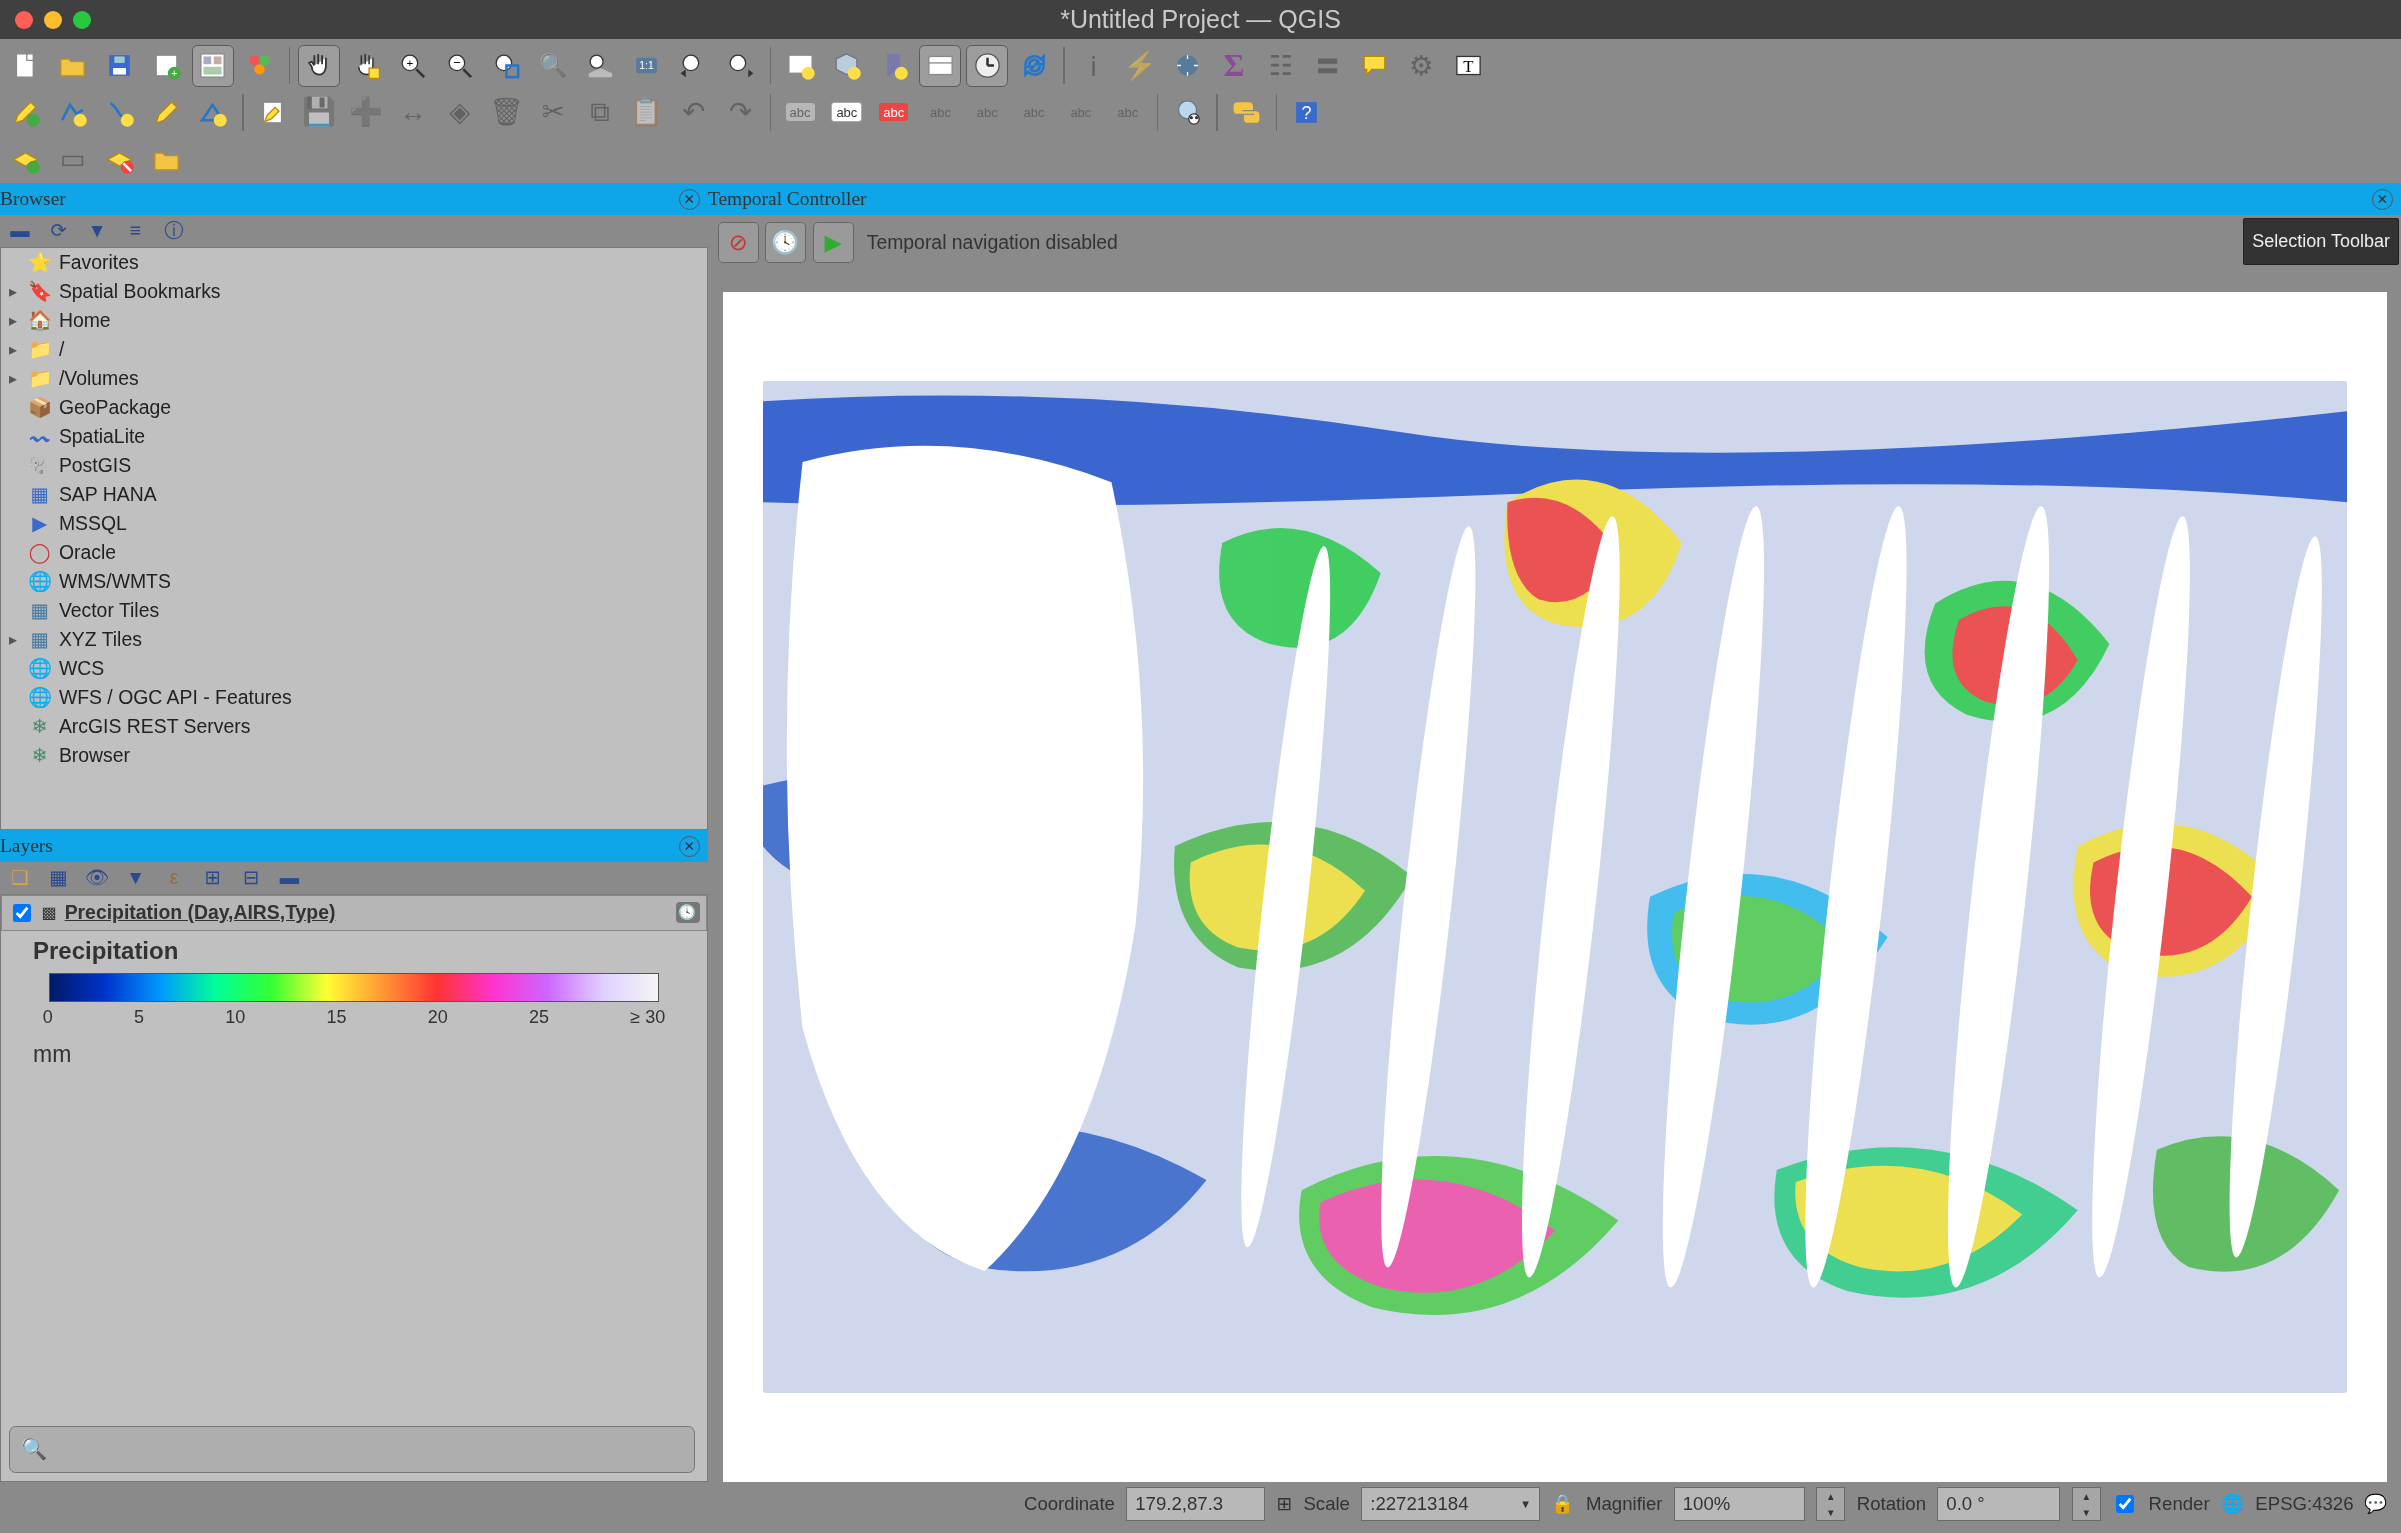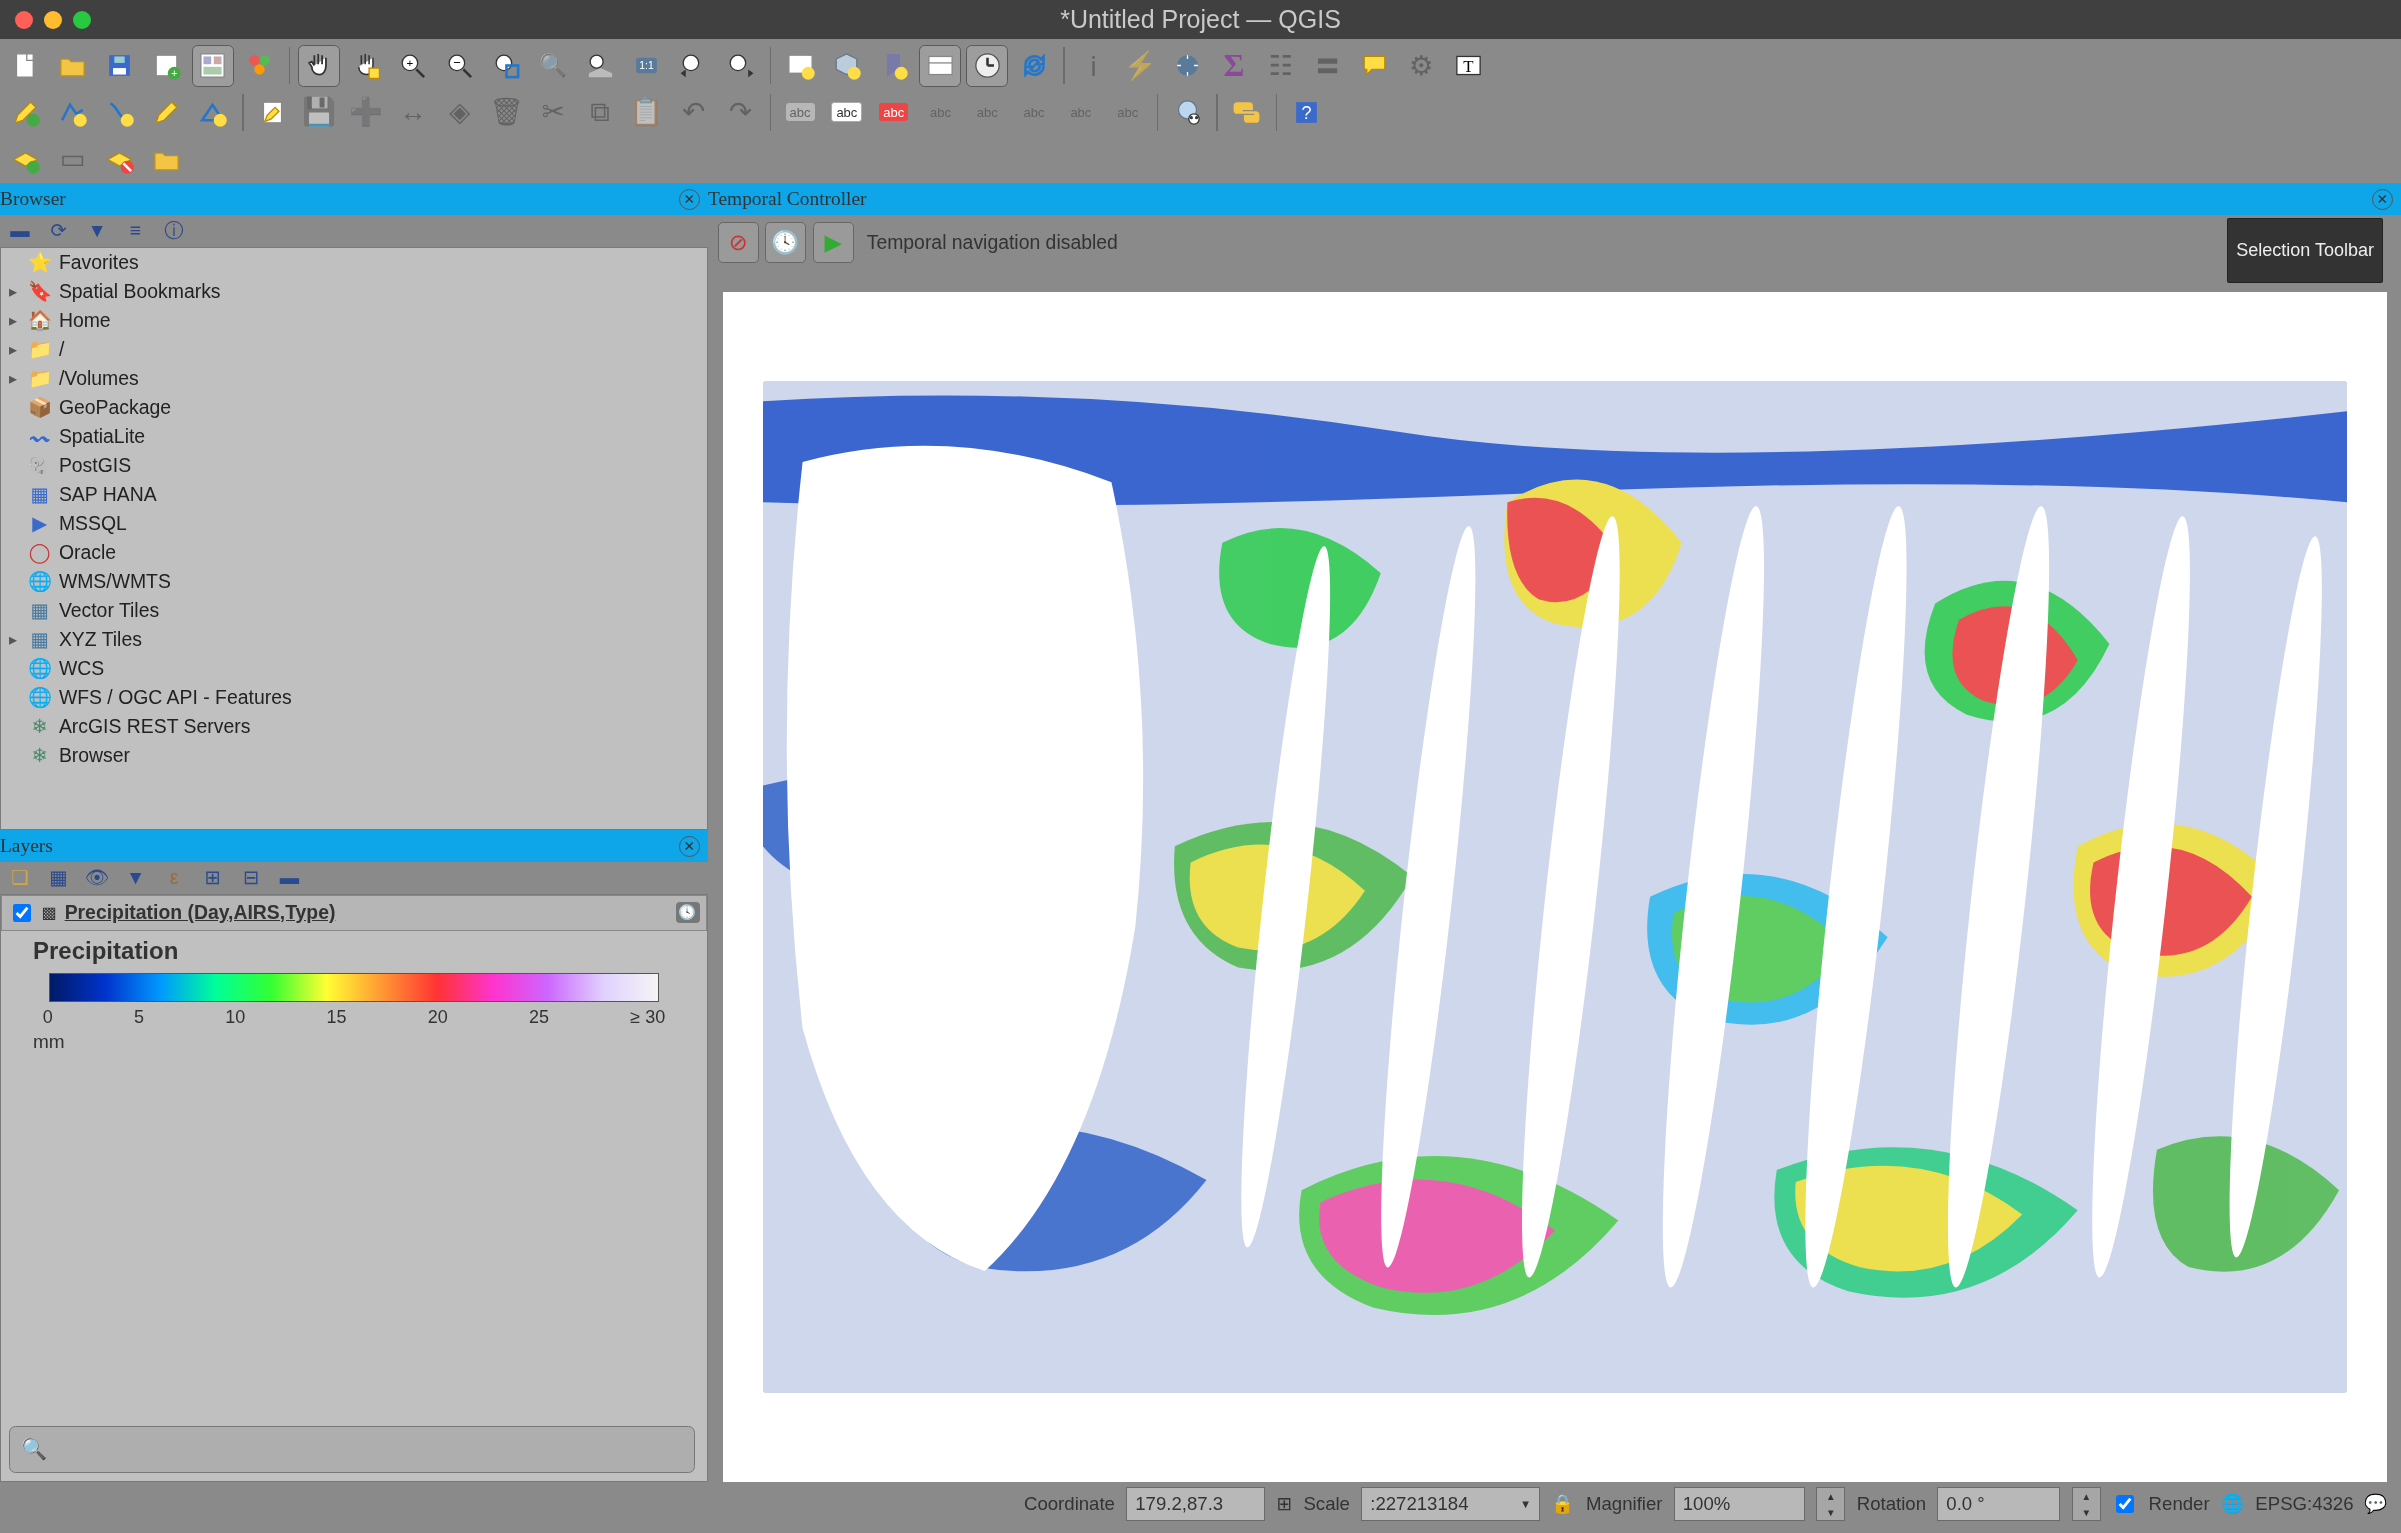--- a/index.html
+++ b/index.html
@@ -27,29 +27,29 @@
   .layerstb{background:#8a8a8a;height:32px;display:flex;align-items:center;gap:14.5px;padding-left:8px;}
   .layers{background:#c0c0c0;flex:1;border:0.8px solid #7a7a7a;position:relative;}
   .layrow{display:flex;align-items:center;gap:8px;height:34px;background:#b6b6b6;border:0.8px solid #888;padding:0 6.5px;}
   .layrow input[type=checkbox]{width:18px;height:18px;}
   .layrow .lname{font-weight:bold;text-decoration:underline;font-size:19.4px;}
   .layrow .clock{margin-left:auto;width:24px;height:21px;background:#777;border-radius:4px;display:flex;align-items:center;justify-content:center;font-size:14.5px;color:#ddd;}
   .legend{padding:6.5px 32px;text-align:left;}
   .legend .ltitle{font-weight:bold;font-size:24px;}
   .legend .bar{height:27.4px;margin:8px 16px 1.6px;border:0.8px solid #555;background:linear-gradient(to right,#001a66,#0033cc,#0099ff,#00ff99,#33ff33,#ffff33,#ff9933,#ff3333,#ff33cc,#cc66ff,#e0d0ff,#f5f5f5);}
   .legend .ticks{display:flex;justify-content:space-between;margin:4.8px 9.7px 0;font-size:18px;}
-  .legend .unit{font-size:19px;margin-top:3px;}
+  .legend .unit{font-size:23px;margin-top:13px;}
   .locator{position:absolute;left:8px;bottom:8px;width:686px;height:47px;background:#aeaeae;border:0.8px solid #777;border-radius:6.5px;display:flex;align-items:center;gap:11.3px;padding:0 11.3px;box-sizing:border-box;}
   .locator .srch{color:#888;font-size:21px;}
   .locator input{flex:1;border:none;background:transparent;font-size:21px;color:#666;outline:none;}
   .rightcol{flex:1;display:flex;flex-direction:column;position:relative;}
   .temporal{height:55px;background:#8a8a8a;display:flex;align-items:center;gap:6.5px;padding-left:9.7px;}
   .sqbtn{width:39px;height:39px;background:#9a9a9a;border:0.8px solid #666;border-radius:4.8px;display:flex;align-items:center;justify-content:center;font-size:22.6px;}
   .canvas{flex:1;background:#fff;margin:22.6px 14.5px 0 14.5px;position:relative;overflow:hidden;}
-  .tooltip{position:absolute;right:18px;top:3.2px;background:#333;color:#eee;border:0.8px solid #222;padding:21px 8px;font-size:18px;border-radius:1.6px;}
+  .tooltip{position:absolute;right:2px;top:3.2px;background:#333;color:#eee;border:0.8px solid #222;padding:12px 8px;font-size:18px;border-radius:1.6px;}
   .statusbar{height:45px;background:#8a8a8a;display:flex;align-items:center;gap:11.3px;padding:0 13px;font-size:18.6px;}
   .statusbar .sp{flex:1;}
   .stfield{height:32px;background:#b8b8b8;border:0.8px solid #6a6a6a;padding:0 8px;display:flex;align-items:center;min-width:97px;}
   .stspin{width:27.4px;height:32px;background:#a6a6a6;border:0.8px solid #6a6a6a;display:flex;flex-direction:column;}
   .stspin span{flex:1;display:flex;align-items:center;justify-content:center;font-size:9.7px;}
   .mapimg{position:absolute;left:40px;right:40px;top:89px;bottom:89px;background:#cfd7ec;border-radius:3.2px;overflow:hidden;}
   .ic-svg{width:31px;height:31px;}
 </style>
 </head>
 <body>

